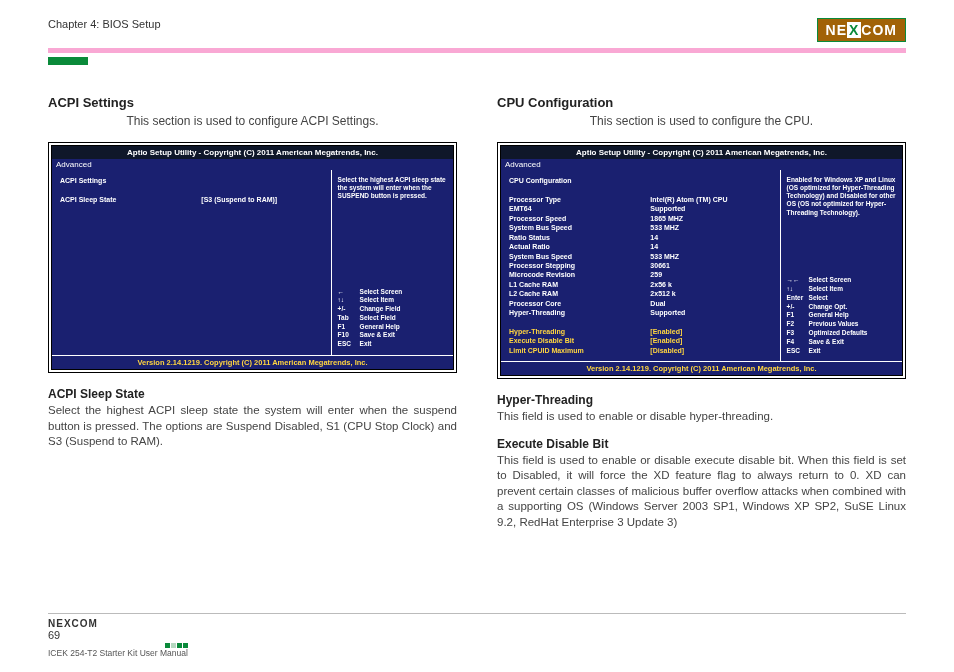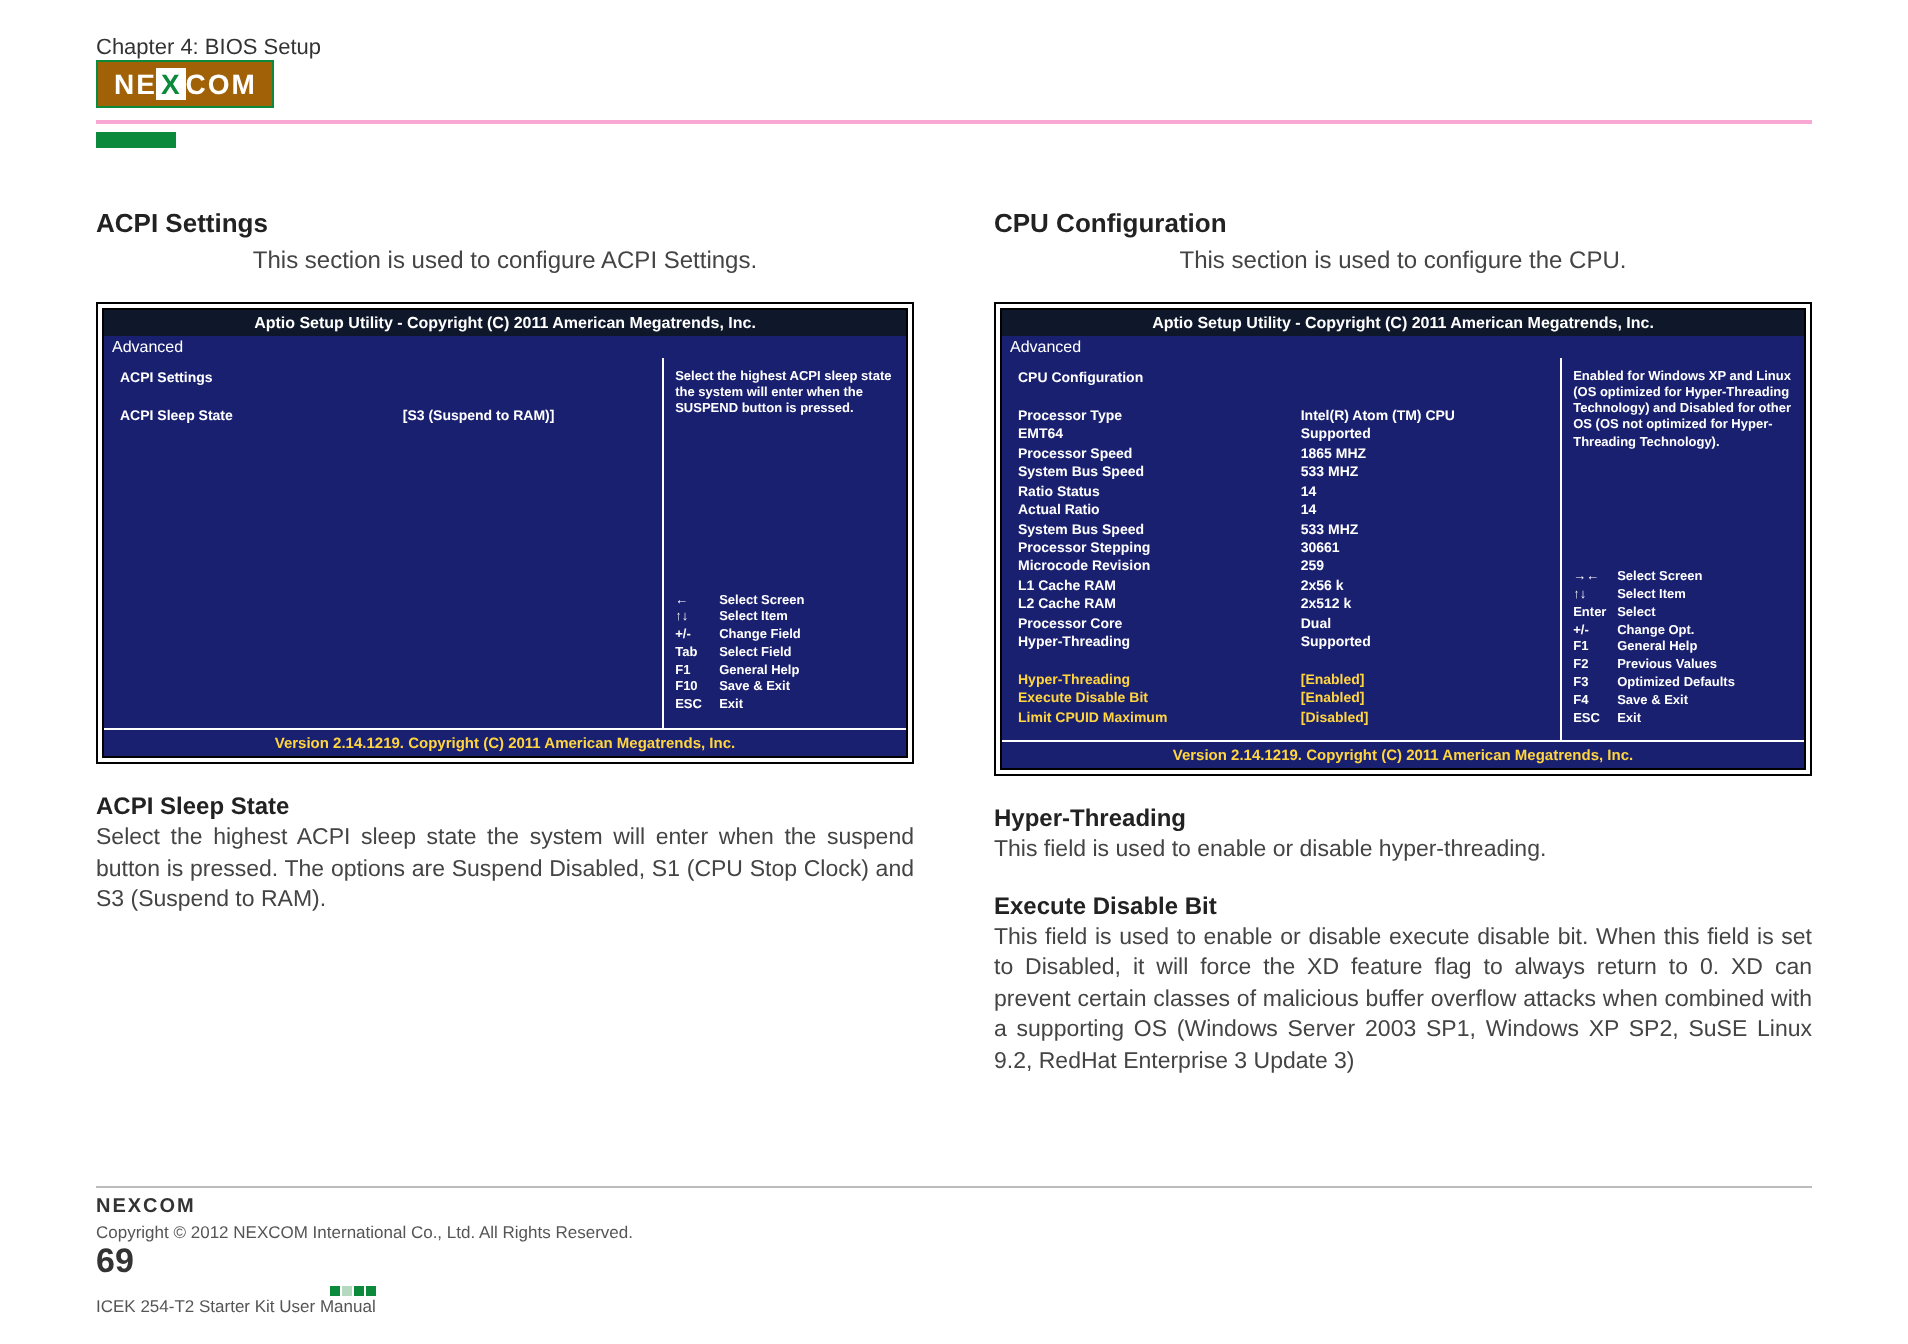--- a/index.html
+++ b/index.html
@@ -10,23 +10,22 @@
     background: #fff;
     color: #222;
     position: relative;
     padding: 18px 48px;
   }
   .top-header {
     display: flex;
     justify-content: space-between;
     align-items: flex-start;
     padding-bottom: 6px;
-    border-bottom: 2px solid #f9a8d4;
+    border-bottom: 5px solid #f9a8d4;
     margin-bottom: 4px;
-    flex-direction: column;
   }
   .chapter-title { font-size: 11px; color: #333; }
   .logo-box {
     background: #a16207;
     color: #fff;
     font-weight: bold;
     font-size: 14px;
     padding: 3px 8px;
     letter-spacing: 1px;
     border: 1px solid #0a8a3a;
@@ -145,21 +144,21 @@
     align-items: flex-start;
     flex-direction: column;
   }
   .pf-left { display:flex; flex-direction:column; gap:2px; }
   .pf-logo {
     color: #333;
     font-weight: bold;
     font-size: 10px;
     letter-spacing: 1px;
   }
-  .pf-center { font-weight: bold; font-size: 17px; color:#333; }
+  .pf-center { font-weight: normal; font-size: 11px; color:#333; }
   .pf-right { text-align:right; }
   .pf-dots { display:flex; gap:1px; margin-top:2px; justify-content:flex-end; }
   .pf-dots span { width:5px; height:5px; background:#0a8a3a; display:inline-block; }
   .pf-dots span.lt { background:#b5d8c0; }
 </style>
 </head>
 <body>
 
 <div class="top-header">
   <div class="chapter-title">Chapter 4: BIOS Setup</div>
@@ -332,21 +331,20 @@
     <div class="subhead">Hyper-Threading</div>
     <div class="bodytext">This field is used to enable or disable hyper-threading.</div>
     <div class="subhead">Execute Disable Bit</div>
     <div class="bodytext">This field is used to enable or disable execute disable bit. When this field is set to Disabled, it will force the XD feature flag to always return to 0. XD can prevent certain classes of malicious buffer overflow attacks when combined with a supporting OS (Windows Server 2003 SP1, Windows XP SP2, SuSE Linux 9.2, RedHat Enterprise 3 Update 3)</div>
   </div>
 </div>
 
 <div class="page-footer">
   <div class="pf-left">
     <div class="pf-logo">NEXCOM</div>
-    <div>Copyright © 2012 NEXCOM International Co., Ltd. All Rights Reserved.</div>
   </div>
   <div class="pf-center">69</div>
   <div class="pf-right">
     <div class="pf-dots">
         <span></span>
         <span class="lt"></span>
         <span></span>
         <span></span>
       </div>
     <div>ICEK 254-T2 Starter Kit User Manual</div>

